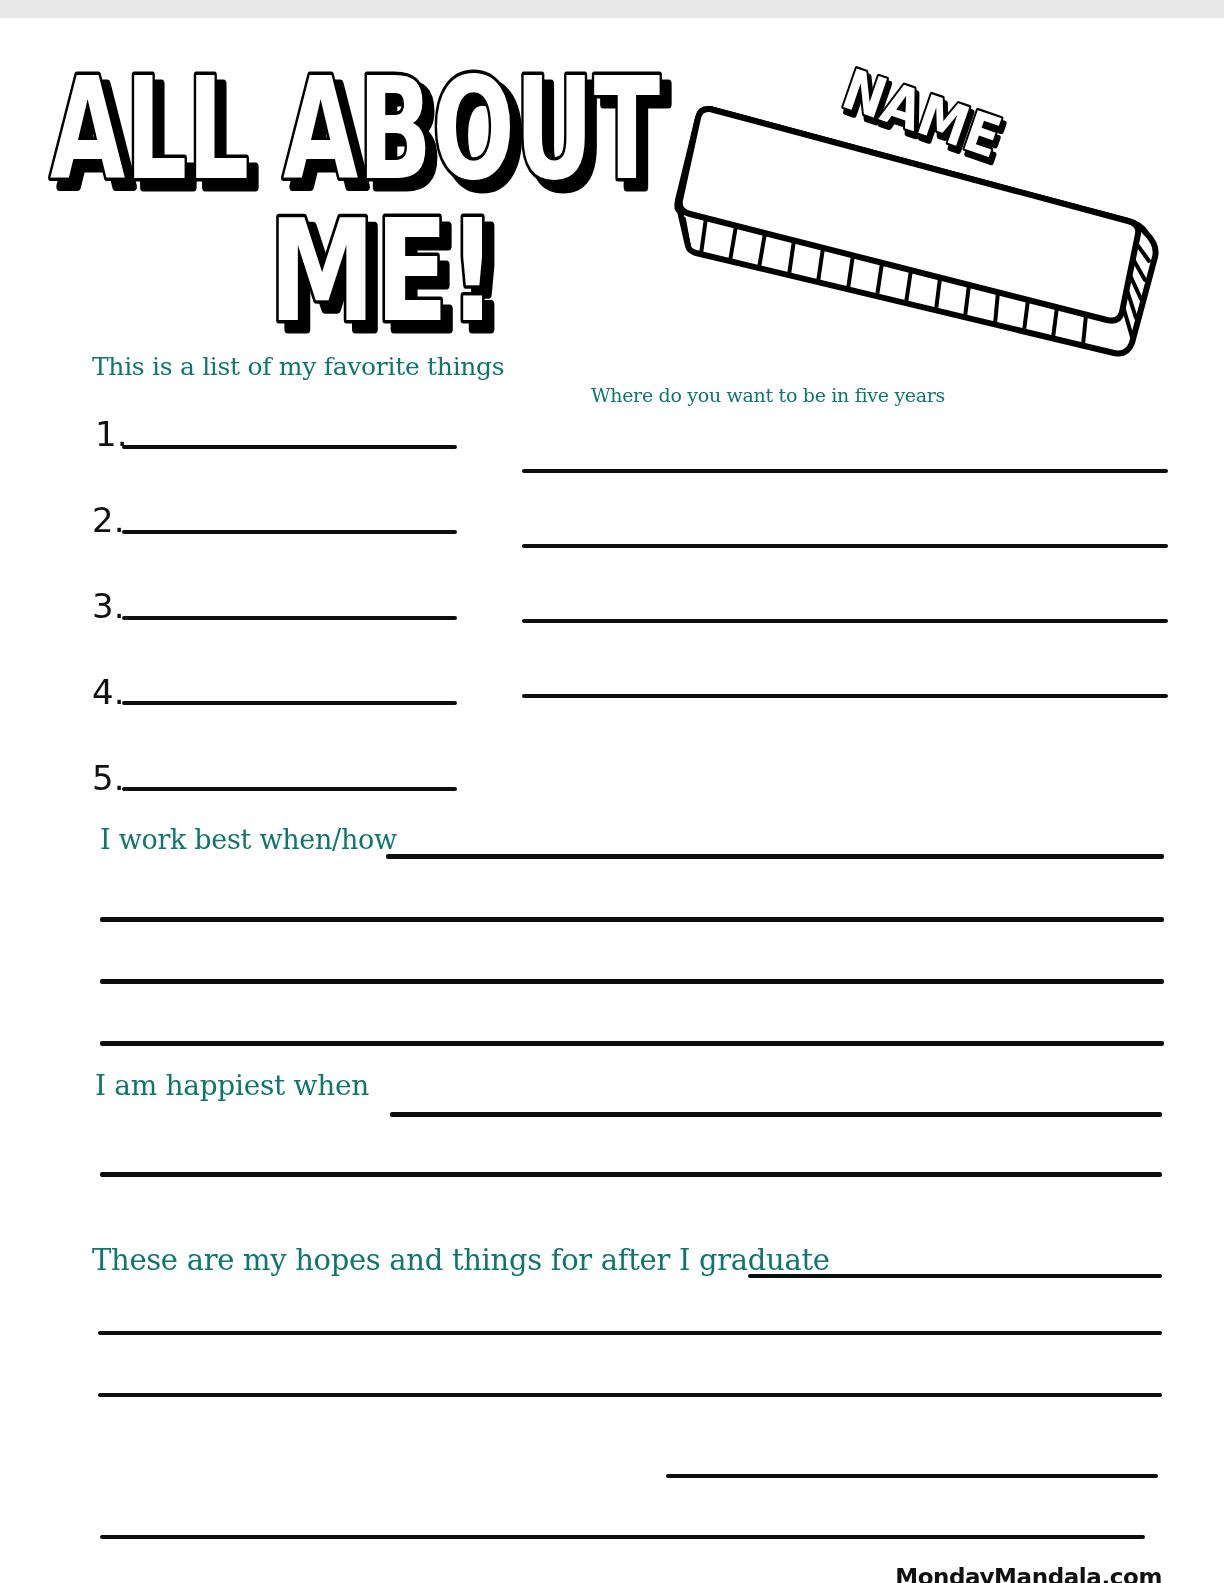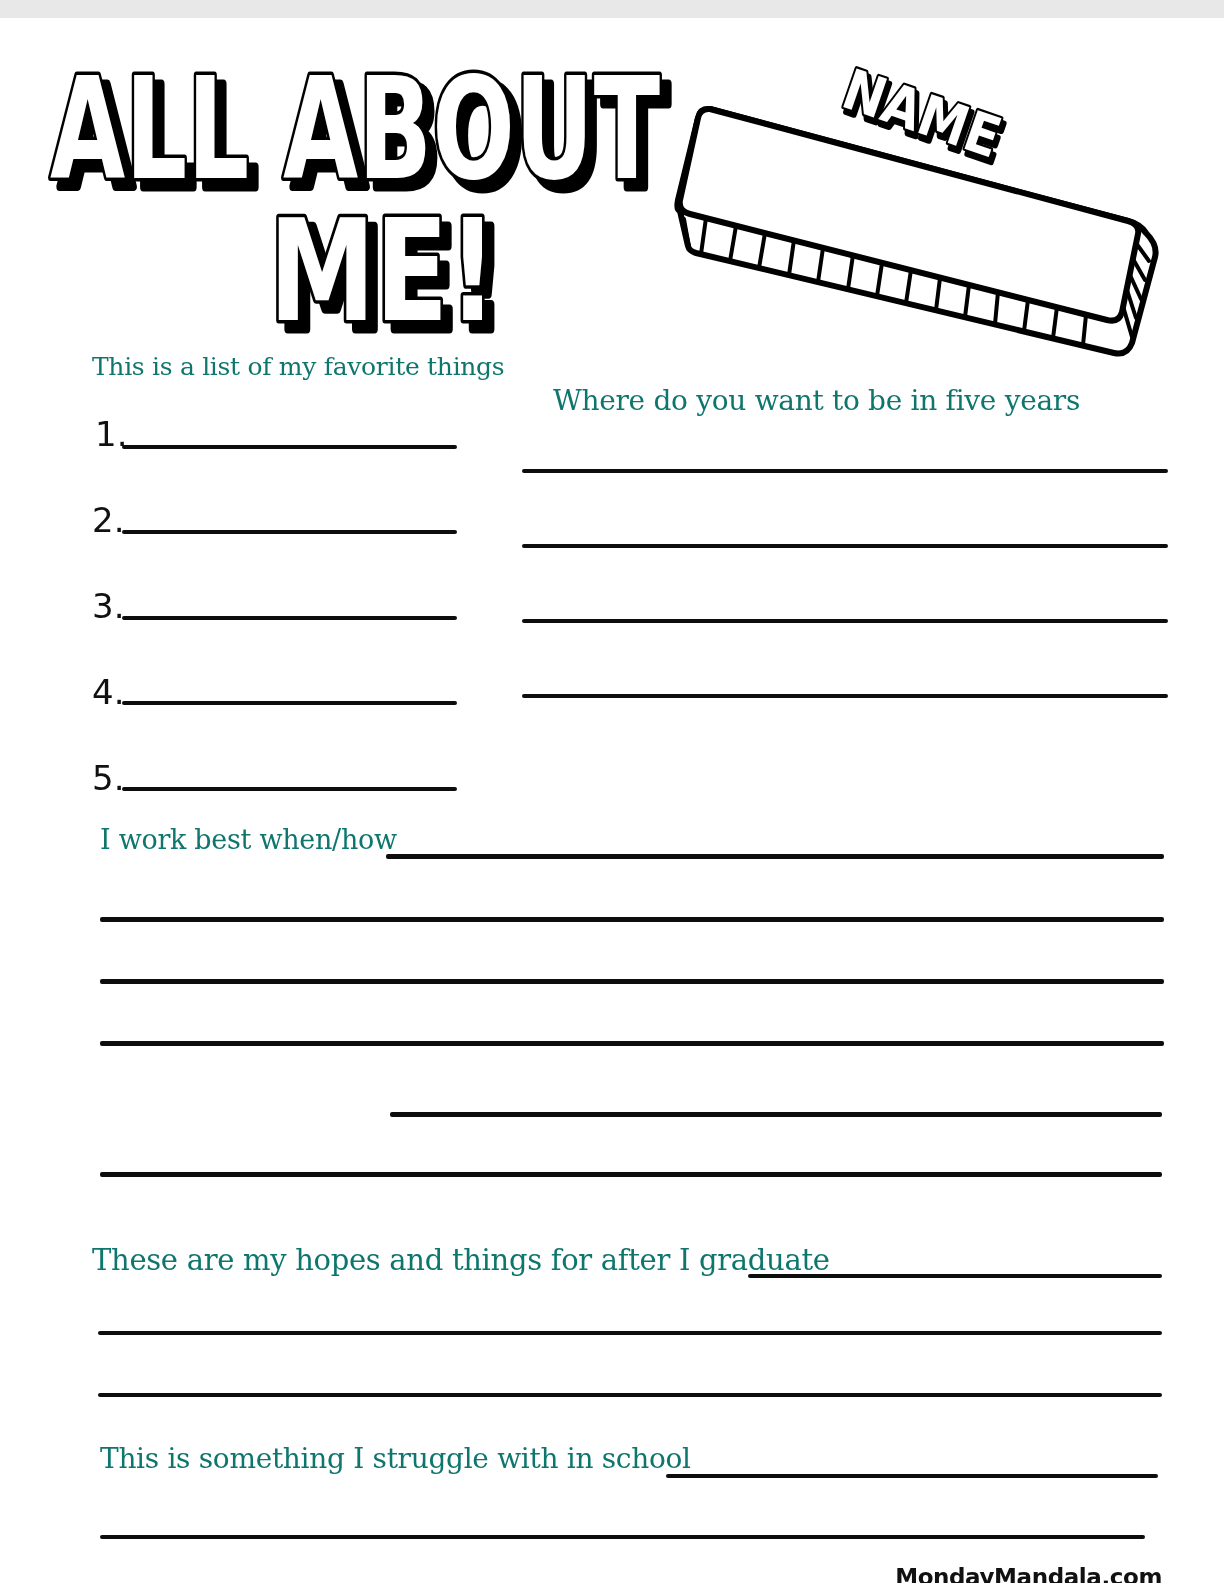--- a/index.html
+++ b/index.html
@@ -123,39 +123,39 @@
 
   <div class="num" style="left:92px;top:568px">3.</div>
   <div class="ln" style="left:122px;top:598px;width:335px"></div>
 
   <div class="num" style="left:92px;top:654px">4.</div>
   <div class="ln" style="left:122px;top:683px;width:335px"></div>
 
   <div class="num" style="left:92px;top:740px">5.</div>
   <div class="ln" style="left:122px;top:769px;width:335px"></div>
 
-  <div class="prompt" style="left:553px;top:366px;font-size:28px">Where do you want to be in five years</div>
+  <div class="prompt" style="left:591px;top:366px;font-size:19px">Where do you want to be in five years</div>
   <div class="ln" style="left:522px;top:451px;width:646px"></div>
   <div class="ln" style="left:522px;top:526px;width:646px"></div>
   <div class="ln" style="left:522px;top:601px;width:646px"></div>
   <div class="ln" style="left:522px;top:676px;width:646px"></div>
 
   <div class="prompt" style="left:100px;top:806px;font-size:27px">I work best when/how</div>
   <div class="ln thick" style="left:386px;top:836px;width:778px"></div>
   <div class="ln thick" style="left:100px;top:899px;width:1064px"></div>
   <div class="ln thick" style="left:100px;top:961px;width:1064px"></div>
   <div class="ln thick" style="left:100px;top:1023px;width:1064px"></div>
 
+  <div class="prompt" style="left:95px;top:1051px;font-size:28px">I am happiest when</div>
   <div class="ln thick" style="left:390px;top:1094px;width:772px"></div>
   <div class="ln thick" style="left:100px;top:1154px;width:1062px"></div>
 
   <div class="prompt" style="left:92px;top:1225px;font-size:29px">These are my hopes and things for after I graduate</div>
   <div class="ln" style="left:748px;top:1256px;width:414px"></div>
   <div class="ln" style="left:98px;top:1313px;width:1064px"></div>
   <div class="ln" style="left:98px;top:1375px;width:1064px"></div>
 
-  <div class="prompt" style="left:100px;top:1424px;font-size:28px">This is something I struggle with in school</div>
   <div class="ln" style="left:666px;top:1456px;width:492px"></div>
   <div class="ln" style="left:100px;top:1517px;width:1045px"></div>
 
   <a class="footer" href="#" style="right:62px;top:1546px">MondayMandala.com</a>
 
 </div>
 
 </body></html>

